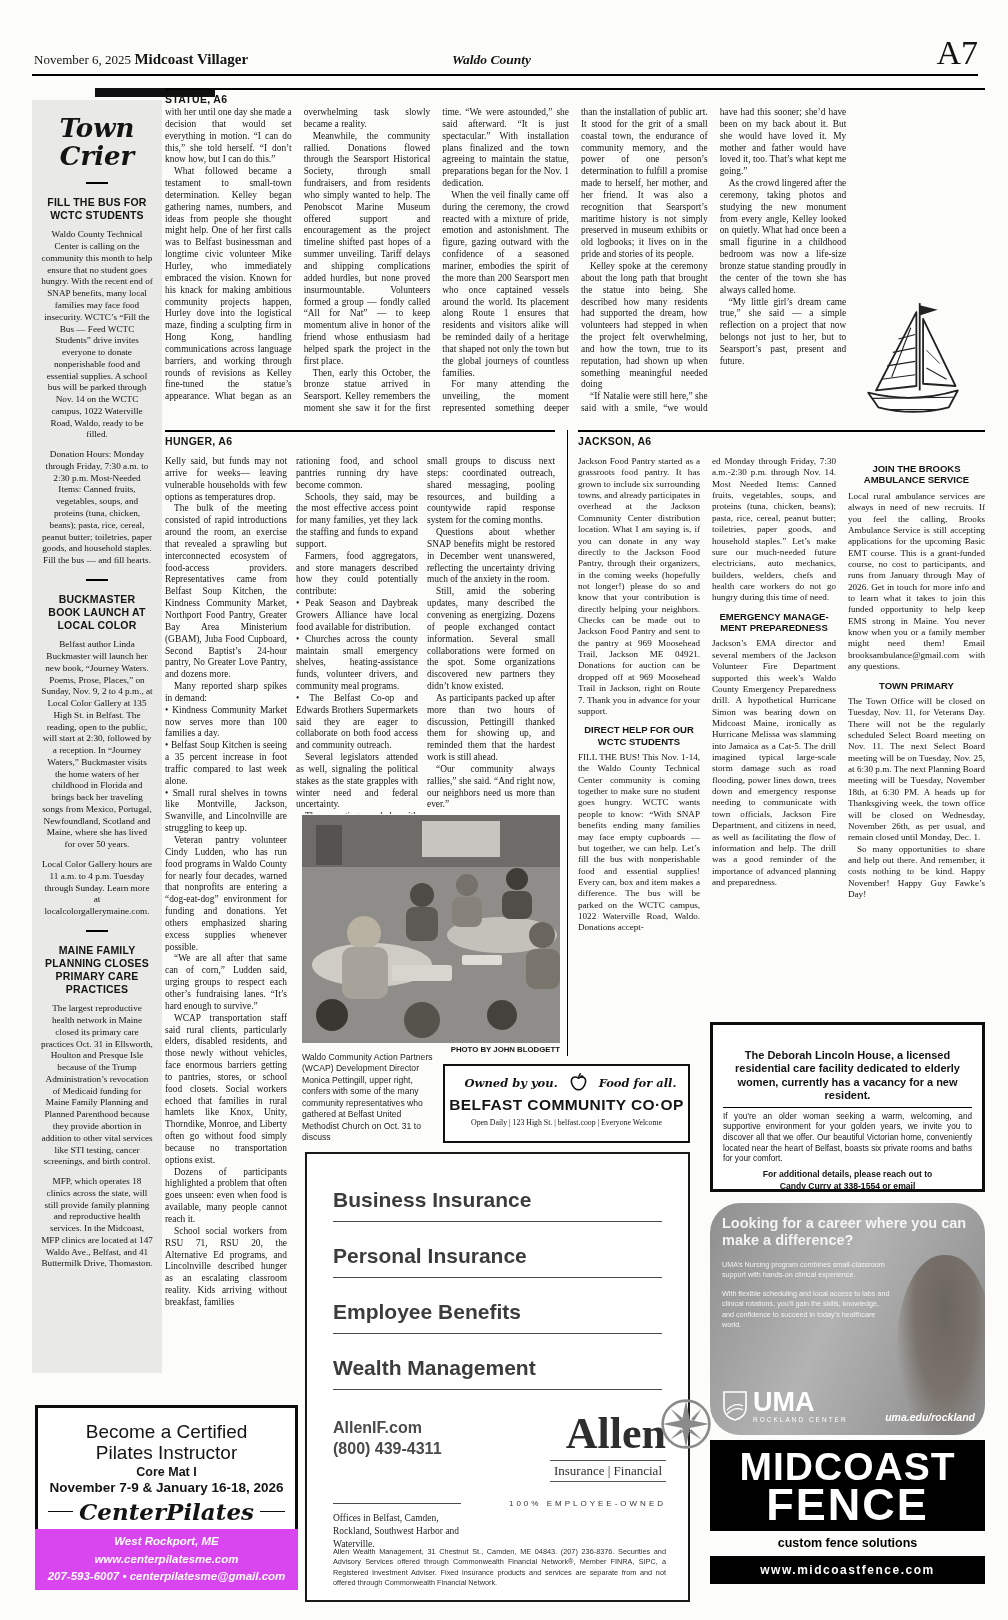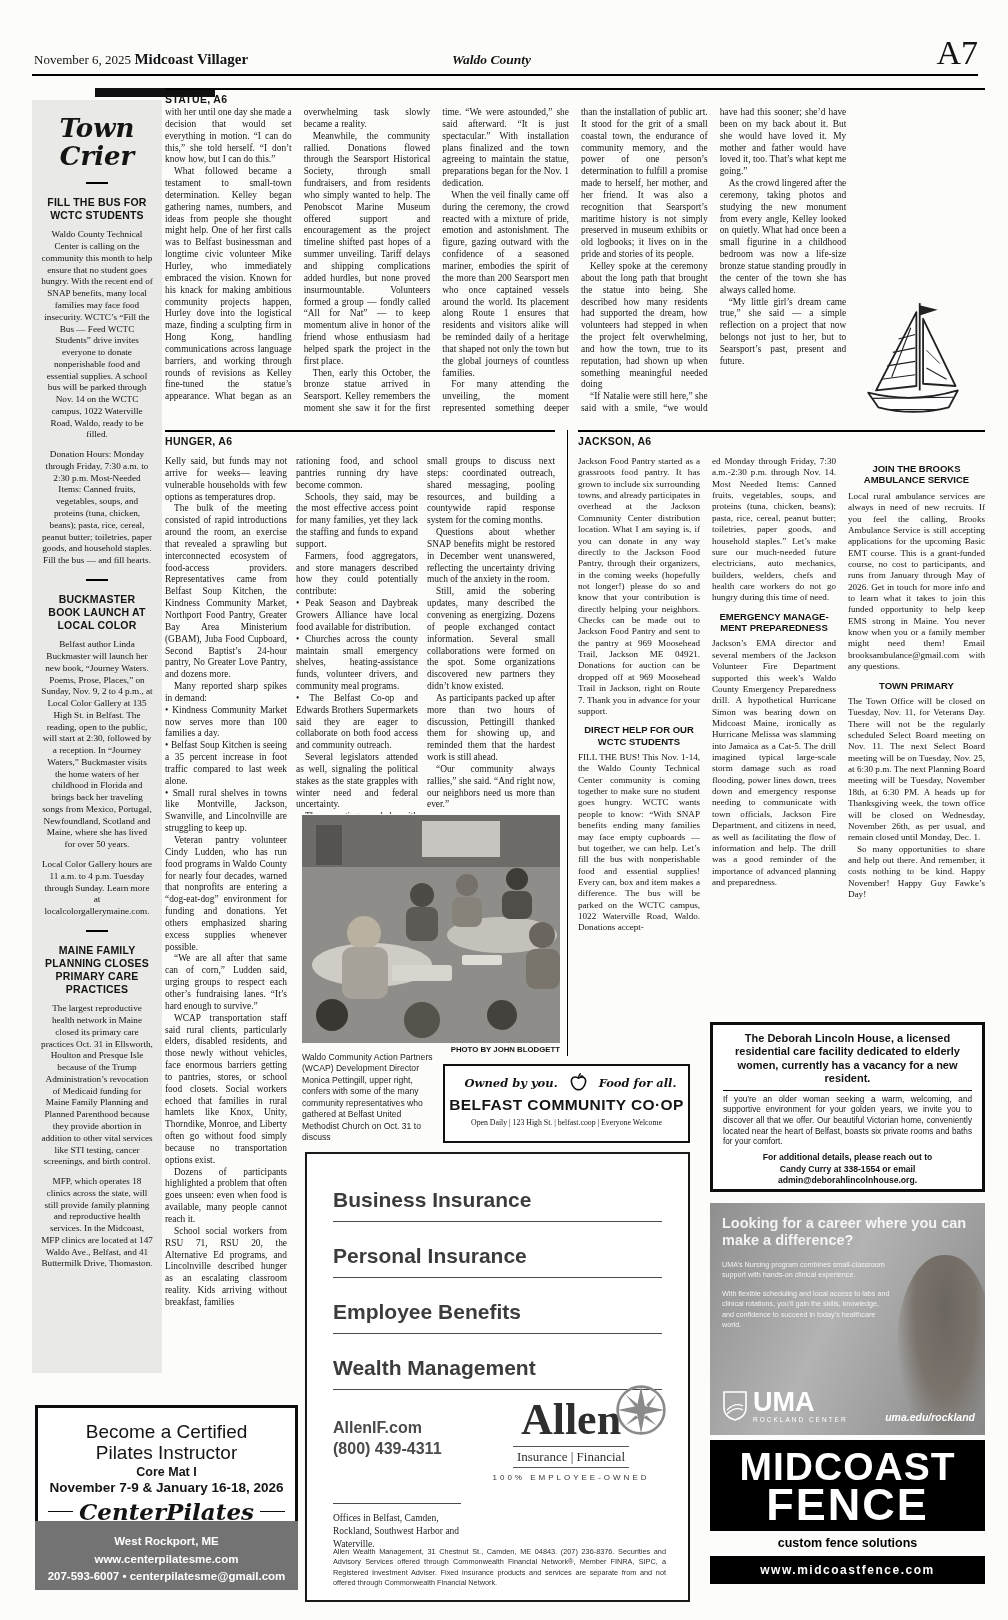--- a/index.html
+++ b/index.html
@@ -79,49 +79,49 @@
   .allen-bottom{display:flex;margin-top:28px;}
   .allen-contact{font-weight:bold;color:#4a4a4a;font-size:16px;line-height:1.3;width:46%;
         border-bottom:1.5px solid #4a4a4a;padding-bottom:12px;height:86px;box-sizing:border-box;}
   .allen-offices{font-family:"Liberation Serif",serif;font-size:9.5px;line-height:1.35;
         width:46%;margin-top:8px;color:#222;}
   .allen-logo{position:relative;font-family:"Liberation Serif",serif;font-weight:bold;font-size:44px;
         color:#2e2e2e;line-height:1;display:inline-block;}
   .allen-compass{position:absolute;right:-46px;top:-14px;}
   .allen-sub{font-family:"Liberation Serif",serif;font-size:13px;color:#2e2e2e;
         border-top:1.5px solid #555;border-bottom:1.5px solid #555;padding:2px 4px;margin-top:4px;display:inline-block;}
-  .allen-owned{font-size:8px;letter-spacing:3px;color:#333;margin-top:5px;}
-  .allen-right{position:absolute;right:22px;top:244px;width:190px;text-align:center;}
+  .allen-owned{font-size:8px;letter-spacing:3px;color:#333;margin-top:17px;}
+  .allen-right{position:absolute;right:22px;top:258px;width:190px;text-align:right;}
   .allen-disc{position:absolute;left:26px;right:22px;bottom:12px;font-size:7.3px;line-height:1.4;
         color:#2d2d2d;text-align:justify;}
 
   
   .ad-pilates{position:absolute;left:35px;top:1405px;width:263px;height:185px;border:3px solid #0d0d0d;
         background:#fff;box-sizing:border-box;text-align:center;font-family:"Liberation Sans",sans-serif;}
   .p-title{font-weight:normal;font-size:19px;line-height:1.08;margin-top:14px;}
   .p-sub{font-weight:bold;font-size:12.5px;margin-top:2px;}
   .p-dates{font-weight:bold;font-size:13.5px;margin-top:1px;}
   .p-logo{display:flex;align-items:center;gap:6px;margin:3px 10px 0;
         font-family:"DejaVu Serif",serif;font-style:italic;font-weight:bold;font-size:23px;}
   .p-logo::before,.p-logo::after{content:"";flex:1;border-top:1.5px solid #0d0d0d;}
-  .p-footer{position:absolute;left:-3px;right:-3px;bottom:-3px;background:#737373;color:#fff;
-        font-weight:bold;font-size:11.5px;line-height:1.5;padding:12px 0 5px;}
+  .p-footer{position:absolute;left:-3px;right:-3px;bottom:-3px;background:#d946ef;color:#fff;
+        font-weight:bold;font-size:11.5px;line-height:1.5;padding:4px 0 5px;font-style:italic;}
 
   
   .ad-deborah{position:absolute;left:710px;top:1022px;width:275px;height:170px;border:3px solid #0d0d0d;
-        background:#fff;box-sizing:border-box;padding:7px 10px;font-family:"Liberation Sans",sans-serif;overflow:hidden;}
+        background:#fff;box-sizing:border-box;padding:24px 10px;font-family:"Liberation Sans",sans-serif;overflow:hidden;}
   .d-head{font-weight:bold;font-size:11px;line-height:1.22;text-align:center;}
   .d-rule{border-top:1px solid #000;margin:4px 0;}
   .d-body{font-size:8.2px;line-height:1.3;text-align:justify;}
   .d-contact{font-weight:bold;font-size:8.6px;line-height:1.35;text-align:center;margin-top:4px;}
 
   
   .ad-uma{position:absolute;left:710px;top:1203px;width:275px;height:232px;overflow:hidden;
         background:linear-gradient(115deg,#8f8f8f,#b3b3b3 45%,#878787);color:#fff;
-        font-family:"Liberation Sans",sans-serif;}
+        font-family:"Liberation Sans",sans-serif;border-radius:30px;}
   .uma-fig{position:absolute;right:-8px;bottom:-10px;width:96px;height:190px;
         background:radial-gradient(ellipse at 50% 28%,#6c6660 0%,#7a736c 45%,transparent 75%);
         border-radius:48% 48% 0 0;}
   .uma-head{font-size:14.5px;line-height:1.2;padding:12px 12px 0;color:rgba(255,255,255,.88);font-weight:bold;}
   .uma-body{font-size:7.2px;line-height:1.45;padding:10px 95px 0 12px;color:#f4f4f4;}
   .uma-body p{margin:0 0 8px;}
   .uma-logo{position:absolute;left:12px;bottom:12px;display:flex;align-items:center;gap:5px;}
   .uma-logotext{font-weight:bold;font-size:27px;line-height:.9;}
   .uma-center{font-size:6.5px;letter-spacing:2px;margin-top:2px;}
   .uma-url{position:absolute;right:10px;bottom:12px;font-style:italic;font-weight:bold;font-size:10.5px;}

